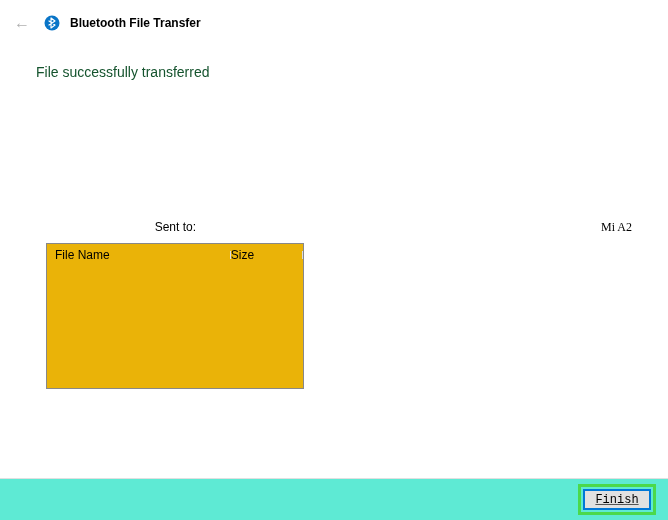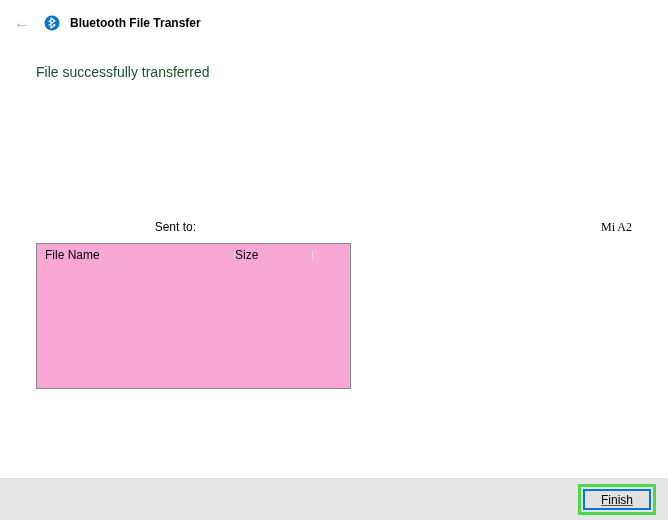--- a/index.html
+++ b/index.html
@@ -57,25 +57,26 @@
       text-align: right;
     }
     .info-label {
       width: 150px;
     }
     .info-value {
       flex: 1;
       font-family: Liberation Serif, serif;
     }
     .file-table {
-      width: 315px;
+      width: 258px;
       border: 1px solid #888;
       margin-top: 8px;
+      margin-left: 10px;
       height: 146px;
-      background: #f9a8d4;
+      background: #eab308;
     }
     .table-header {
       display: flex;
       height: 22px;
       align-items: center;
     }
     .table-body {
       padding: 2px 0;
     }
     .table-row {
@@ -106,26 +107,27 @@
       bottom: 3px;
       width: 1px;
       background: #ddd;
     }
     .footer {
       position: absolute;
       bottom: 0;
       left: 0;
       right: 0;
       height: 42px;
-      background: #e5e5e5;
+      background: #5eead4;
       border-top: 1px solid #e0e0e0;
       display: flex;
       align-items: center;
       justify-content: flex-end;
       padding-right: 12px;
+      font-family: Liberation Mono, monospace;
     }
     .finish-highlight {
       border: 3px solid #4bd94b;
       padding: 2px;
       display: inline-flex;
     }
     .finish-button {
       width: 68px;
       height: 21px;
       background: #e1e1e1;

